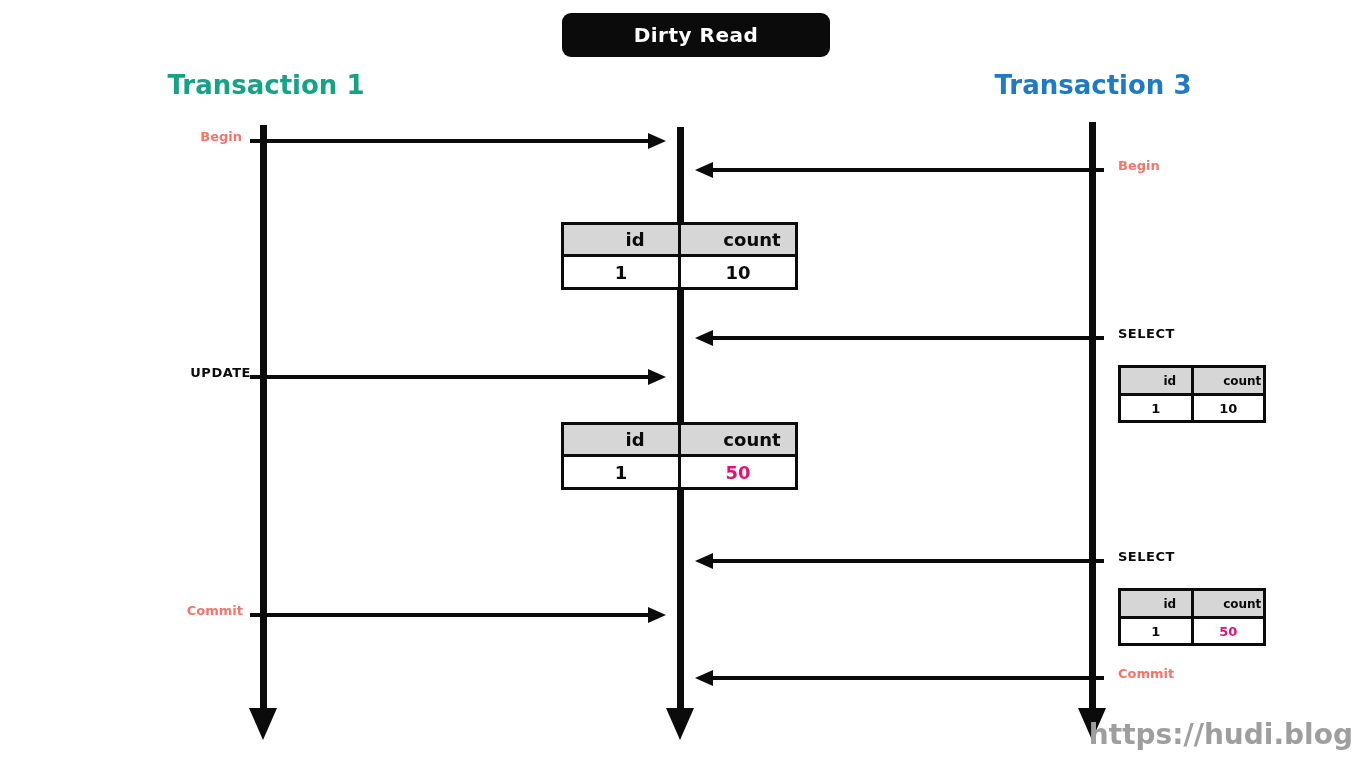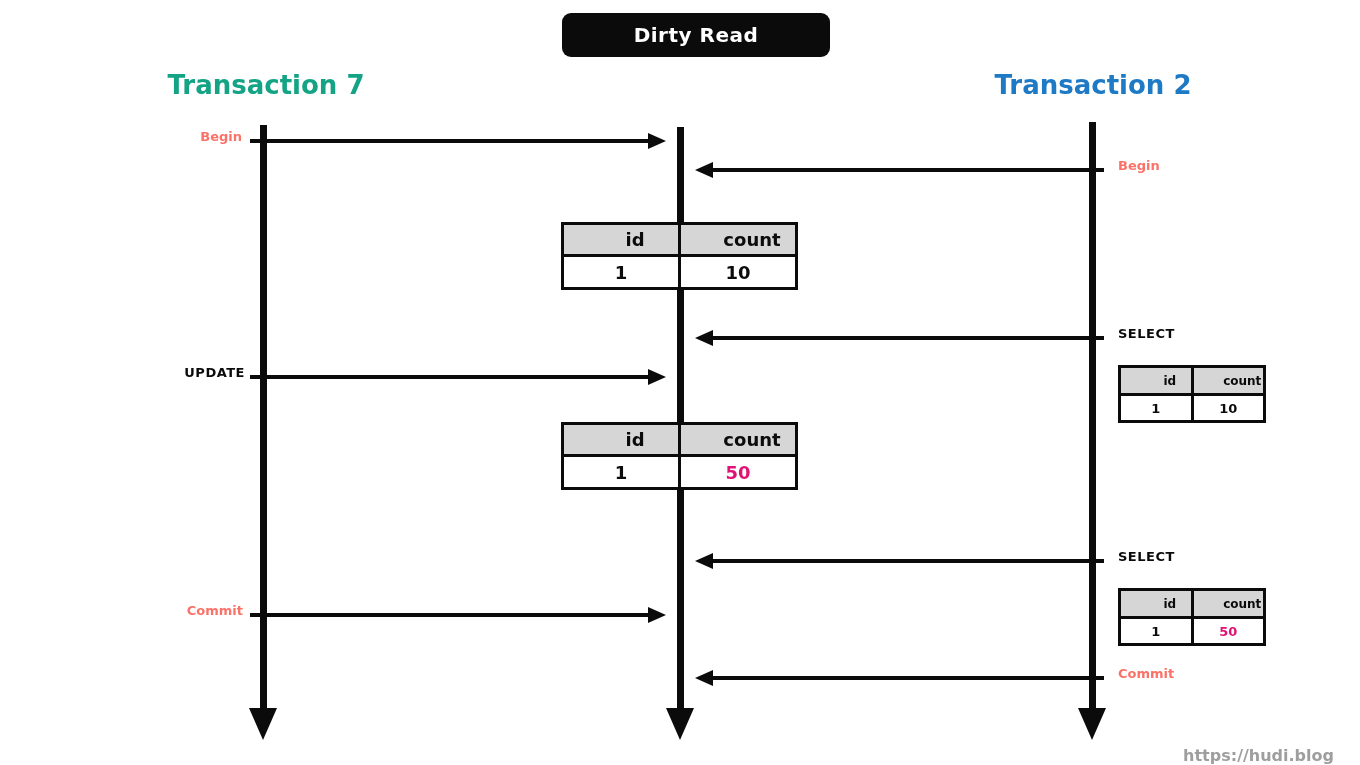--- a/index.html
+++ b/index.html
@@ -46,33 +46,33 @@
   table.dbt th,table.dbt td{border:3px solid var(--ink);text-align:center;font-weight:bold;color:var(--ink);}
   table.dbt th{background:var(--table-header-bg);padding-left:28px;}
   table.big{width:237px;}
   table.big th{height:32px;font-size:18px;}
   table.big td{height:33px;font-size:18px;}
   table.small{width:148px;}
   table.small th{height:28px;font-size:12px;}
   table.small td{height:27px;font-size:13px;}
   td.pink{color:var(--pink) !important;}
 
-  .watermark{right:26px;top:718px;color:var(--watermark-gray);font-size:16px;font-weight:bold;margin-top:28px;}
+  .watermark{right:7px;top:718px;color:var(--watermark-gray);font-size:28px;font-weight:bold;}
 </style>
 </head>
 <body>
 
 <div class="canvas">
 
   <div class="abs title-box">
     <span>Dirty Read</span>
   </div>
 
-  <div class="abs lane-header t1">Transaction 7</div>
-  <div class="abs lane-header t2">Transaction 2</div>
+  <div class="abs lane-header t1">Transaction 1</div>
+  <div class="abs lane-header t2">Transaction 3</div>
 
   <div class="abs vline" style="left:260px;top:125px;height:583px;"></div>
   <div class="abs vhead" style="left:249px;top:708px;"></div>
 
   <div class="abs vline" style="left:677px;top:127px;height:581px;"></div>
   <div class="abs vhead" style="left:666px;top:708px;"></div>
 
   <div class="abs vline" style="left:1089px;top:122px;height:586px;"></div>
   <div class="abs vhead" style="left:1078px;top:708px;"></div>
 
@@ -109,21 +109,21 @@
     </tr>
     <tr>
       <td>1</td>
       <td>10</td>
     </tr>
   </tbody>
     </table>
 
   <div class="abs hline" style="left:250px;top:375px;width:398px;"></div>
   <div class="abs head-right" style="left:648px;top:369px;"></div>
-  <div class="abs evt left black" style="left:105px;top:365px;text-align:right;">UPDATE</div>
+  <div class="abs evt left black" style="left:111px;top:365px;text-align:right;">UPDATE</div>
 
   <table class="abs dbt big" style="left:561px;top:422px;">
     <tbody>
         <tr>
       <th>id</th>
       <th>count</th>
     </tr>
     <tr>
       <td>1</td>
       <td class="pink">50</td>

